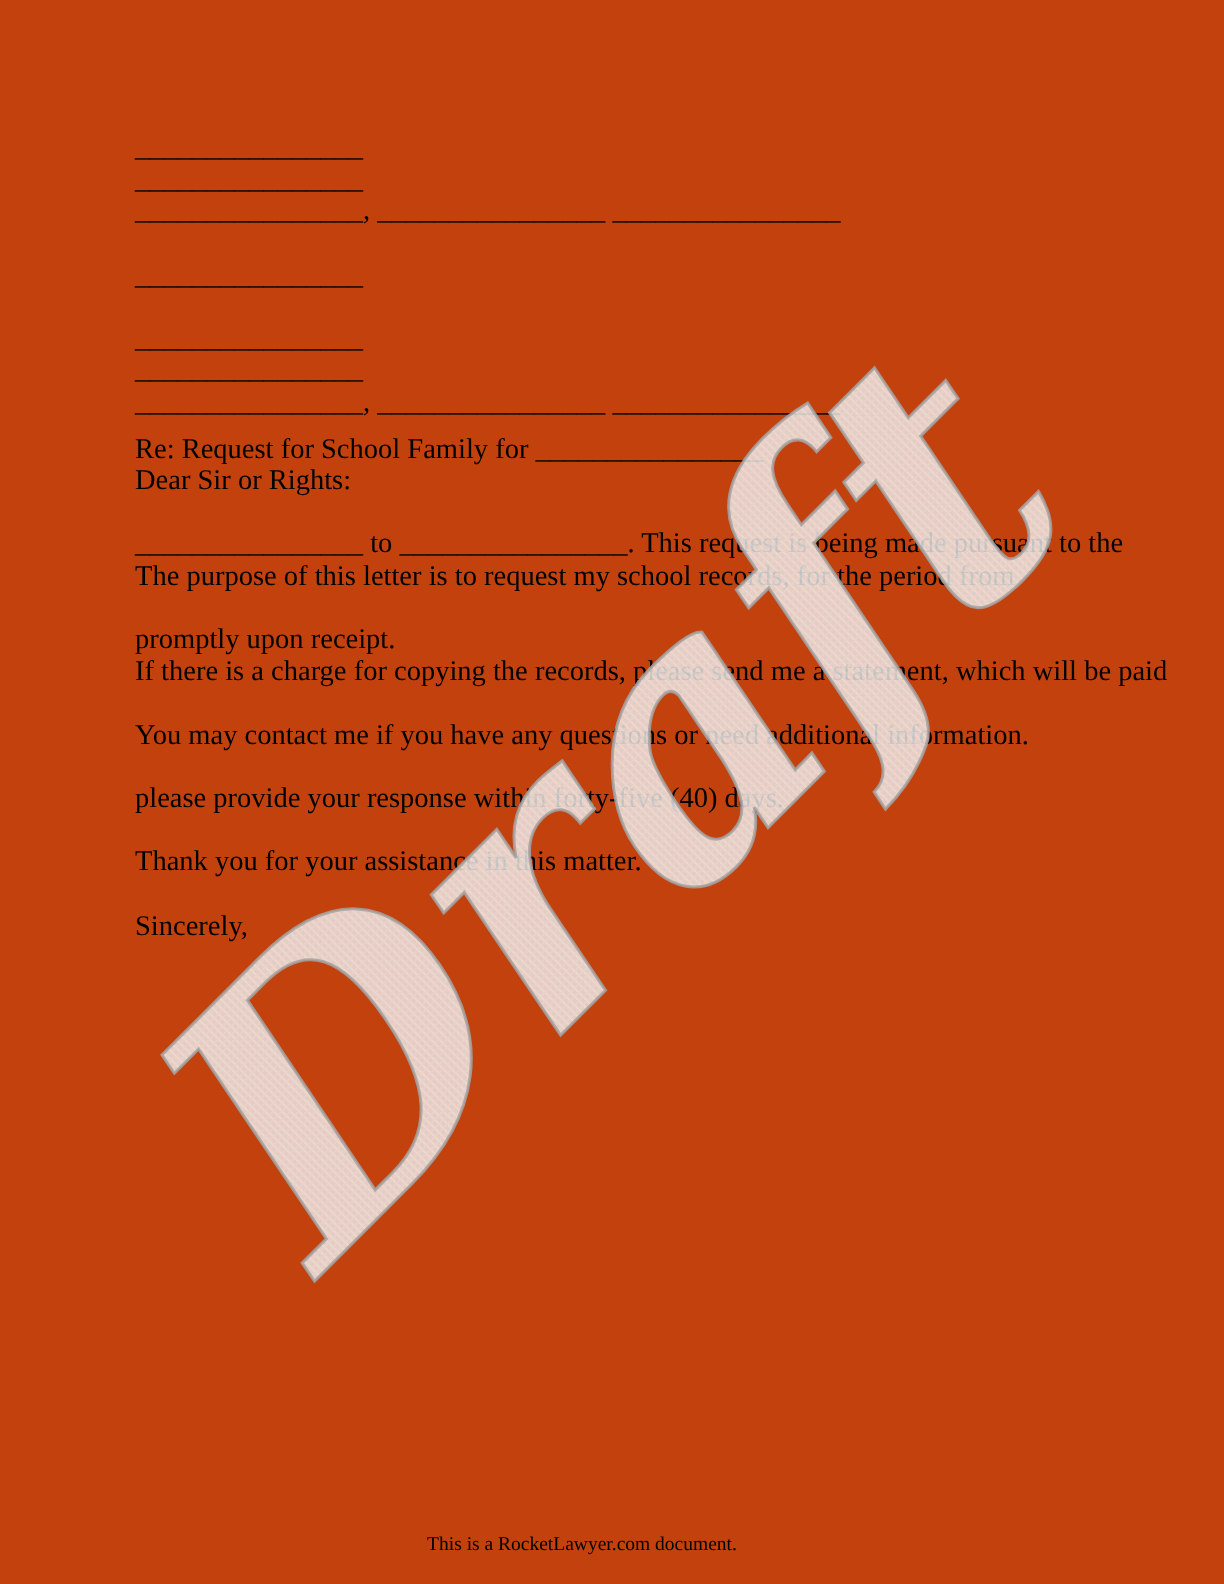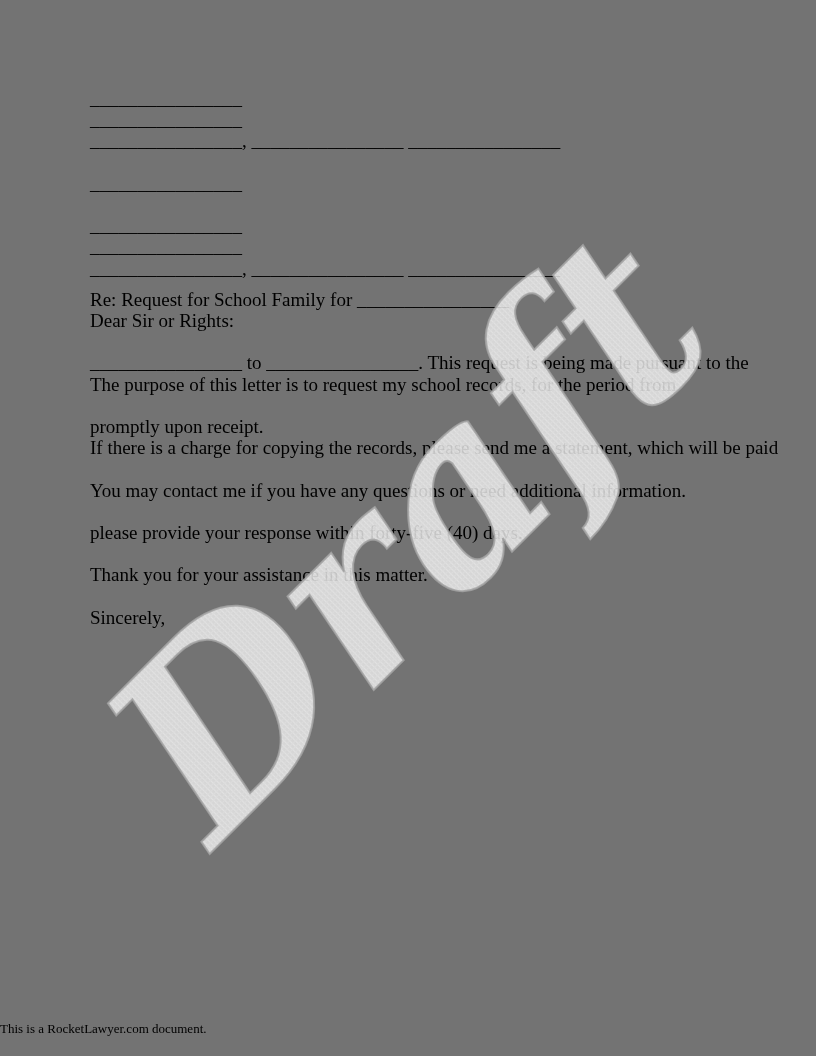--- a/index.html
+++ b/index.html
@@ -5,39 +5,39 @@
   * { margin: 0; padding: 0; box-sizing: border-box; }
   html, body { background: #ffffff; }
   body {
     width: 816px; height: 1056px;
     font-family: "Liberation Serif", serif;
     position: relative; overflow: hidden;
   }
   .page {
     position: absolute; left: 0; top: 0;
     width: 816px; height: 1056px;
-    background: #737373; color: #000000;
+    background: #c2410c; color: #000000;
   }
   .content {
     position: absolute; left: 90px; top: 88px; right: 20px;
     font-size: 19px; line-height: 21.2px;
     color: #000000;
   }
   .block { margin-bottom: 21.2px; }
   .block.half-gap { margin-bottom: 10px; }
   .block:last-child { margin-bottom: 0; }
   .line { white-space: pre; }
   .watermark {
     position: absolute; left: 0; top: 0;
     width: 816px; height: 1056px;
     pointer-events: none;
   }
   .footer {
     position: absolute; left: 0; top: 1021px; width: 776px;
-    text-align: left; font-size: 13px; color: #000000;
+    text-align: center; font-size: 13px; color: #000000;
   }
 </style>
 </head>
 <body>
 
 <div class="page">
 
   <div class="content">
 
     <div class="block">

